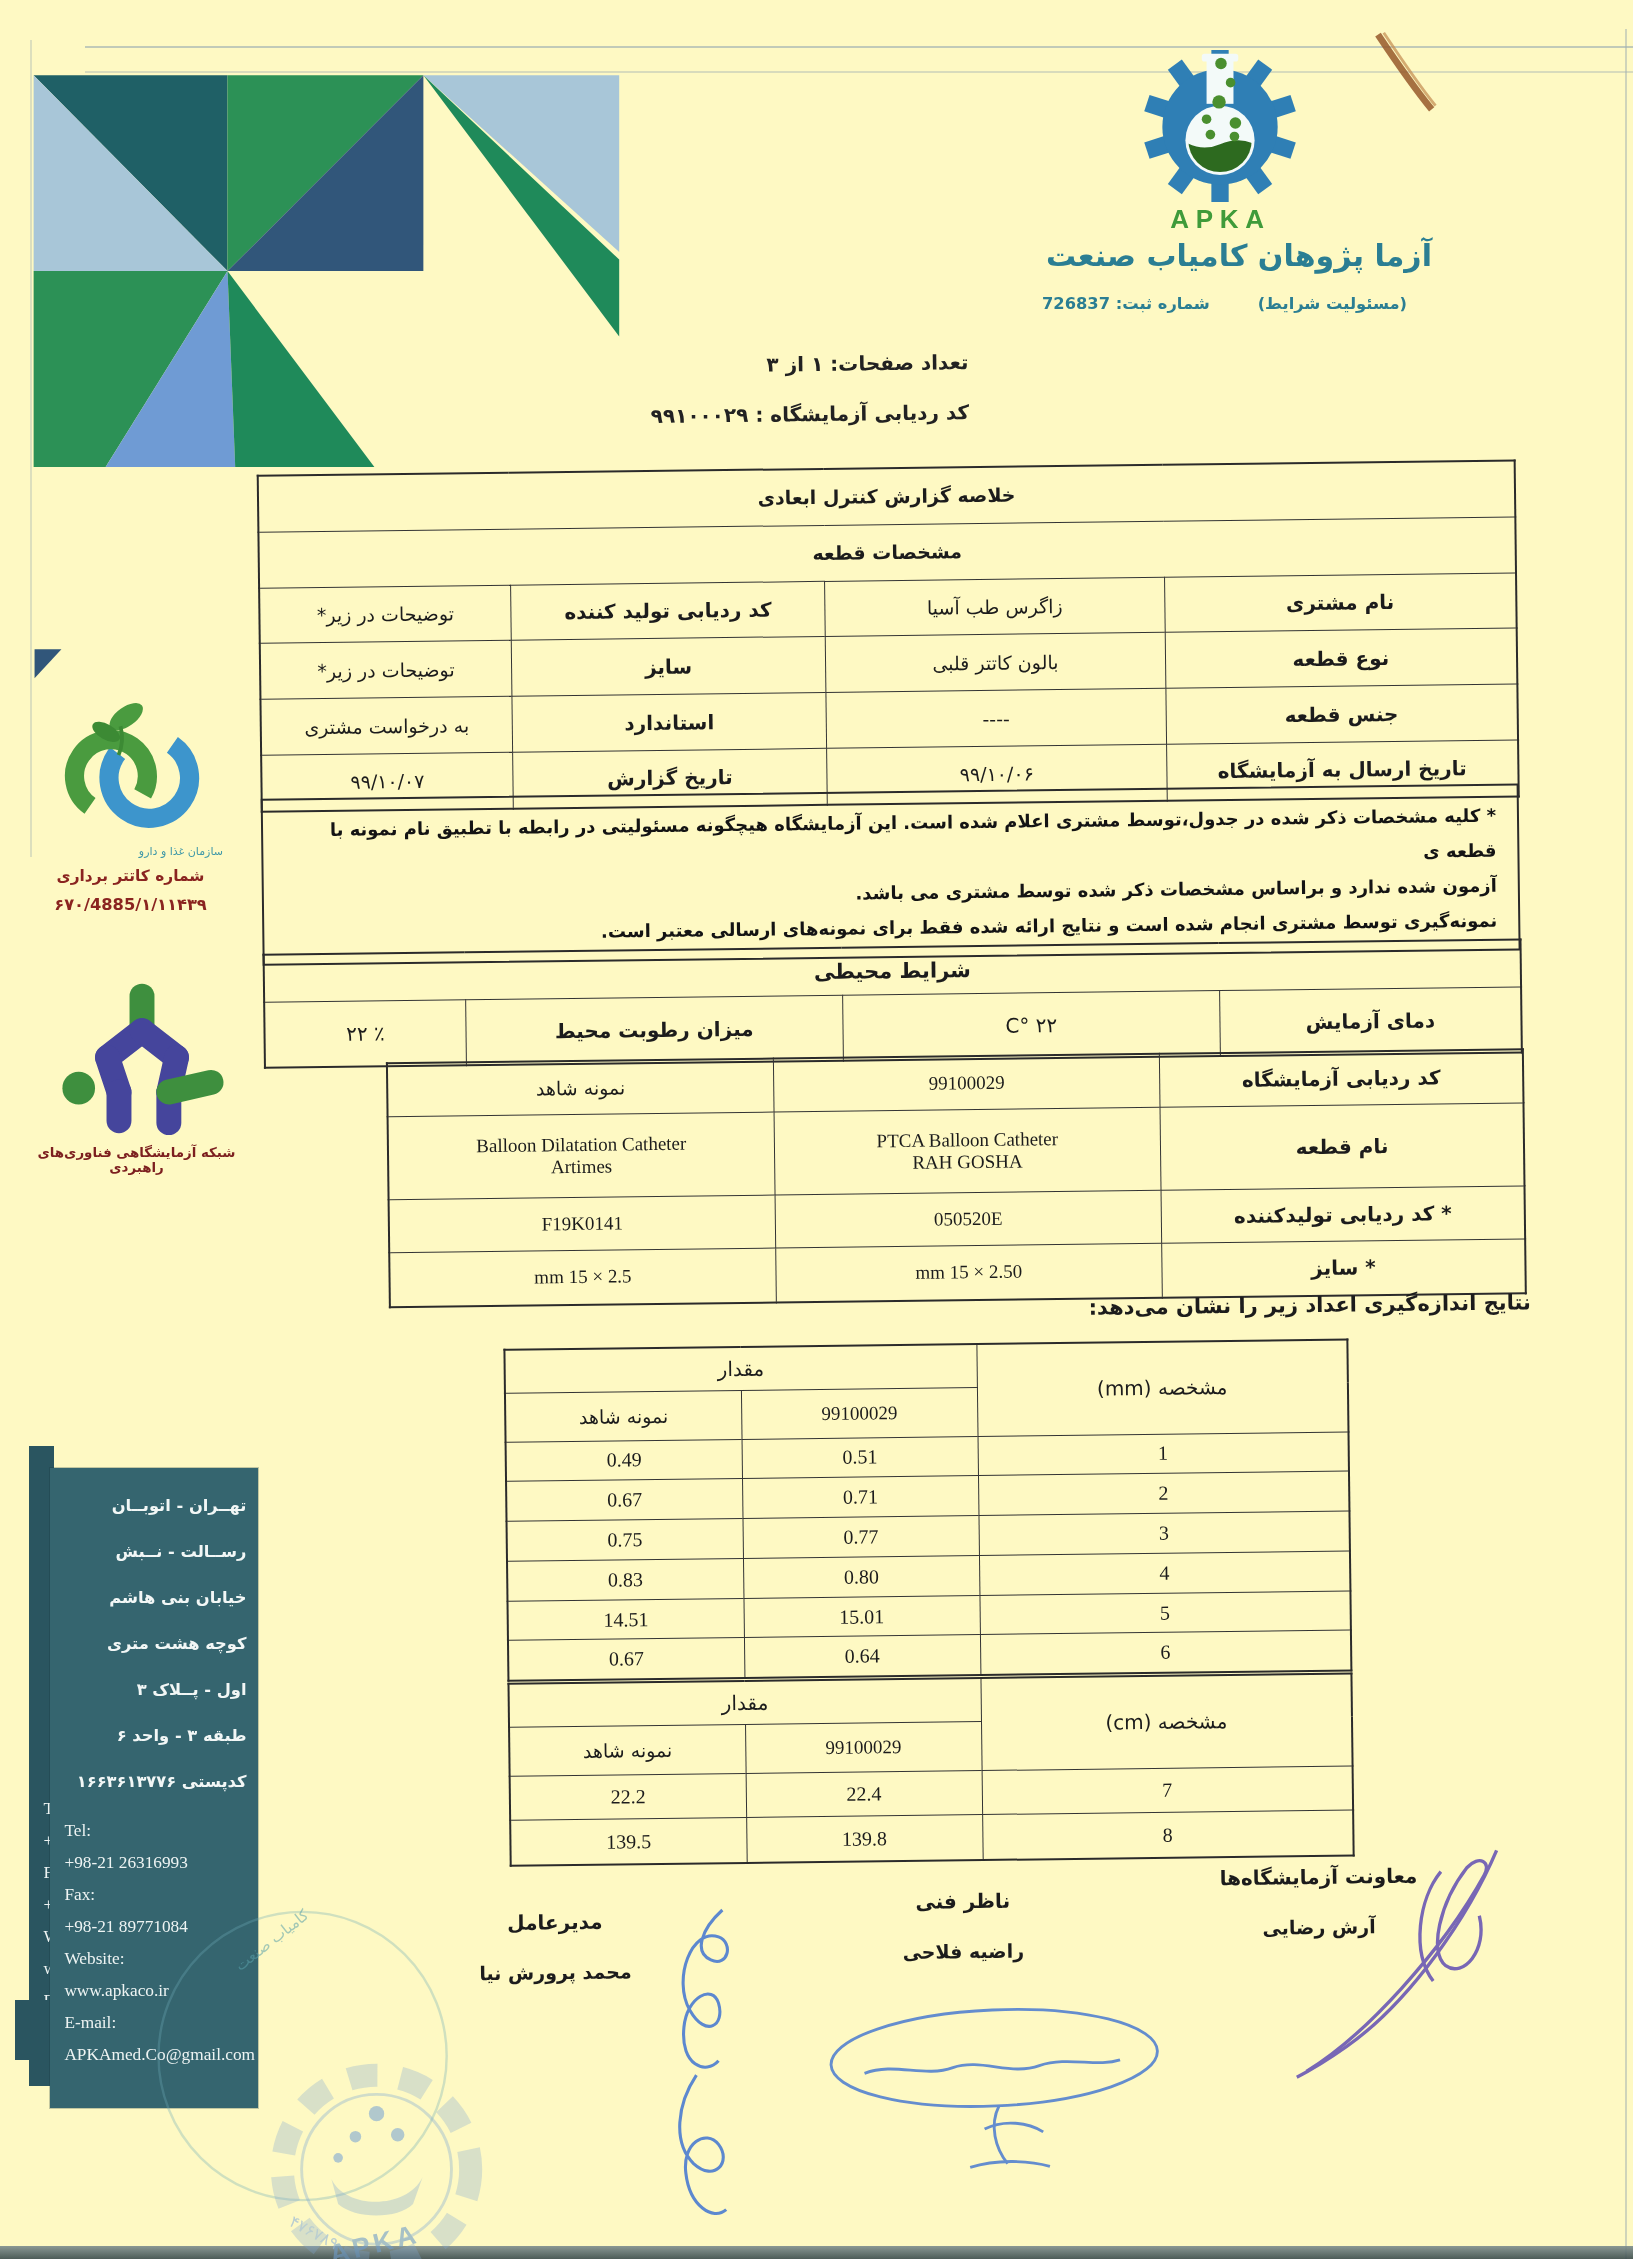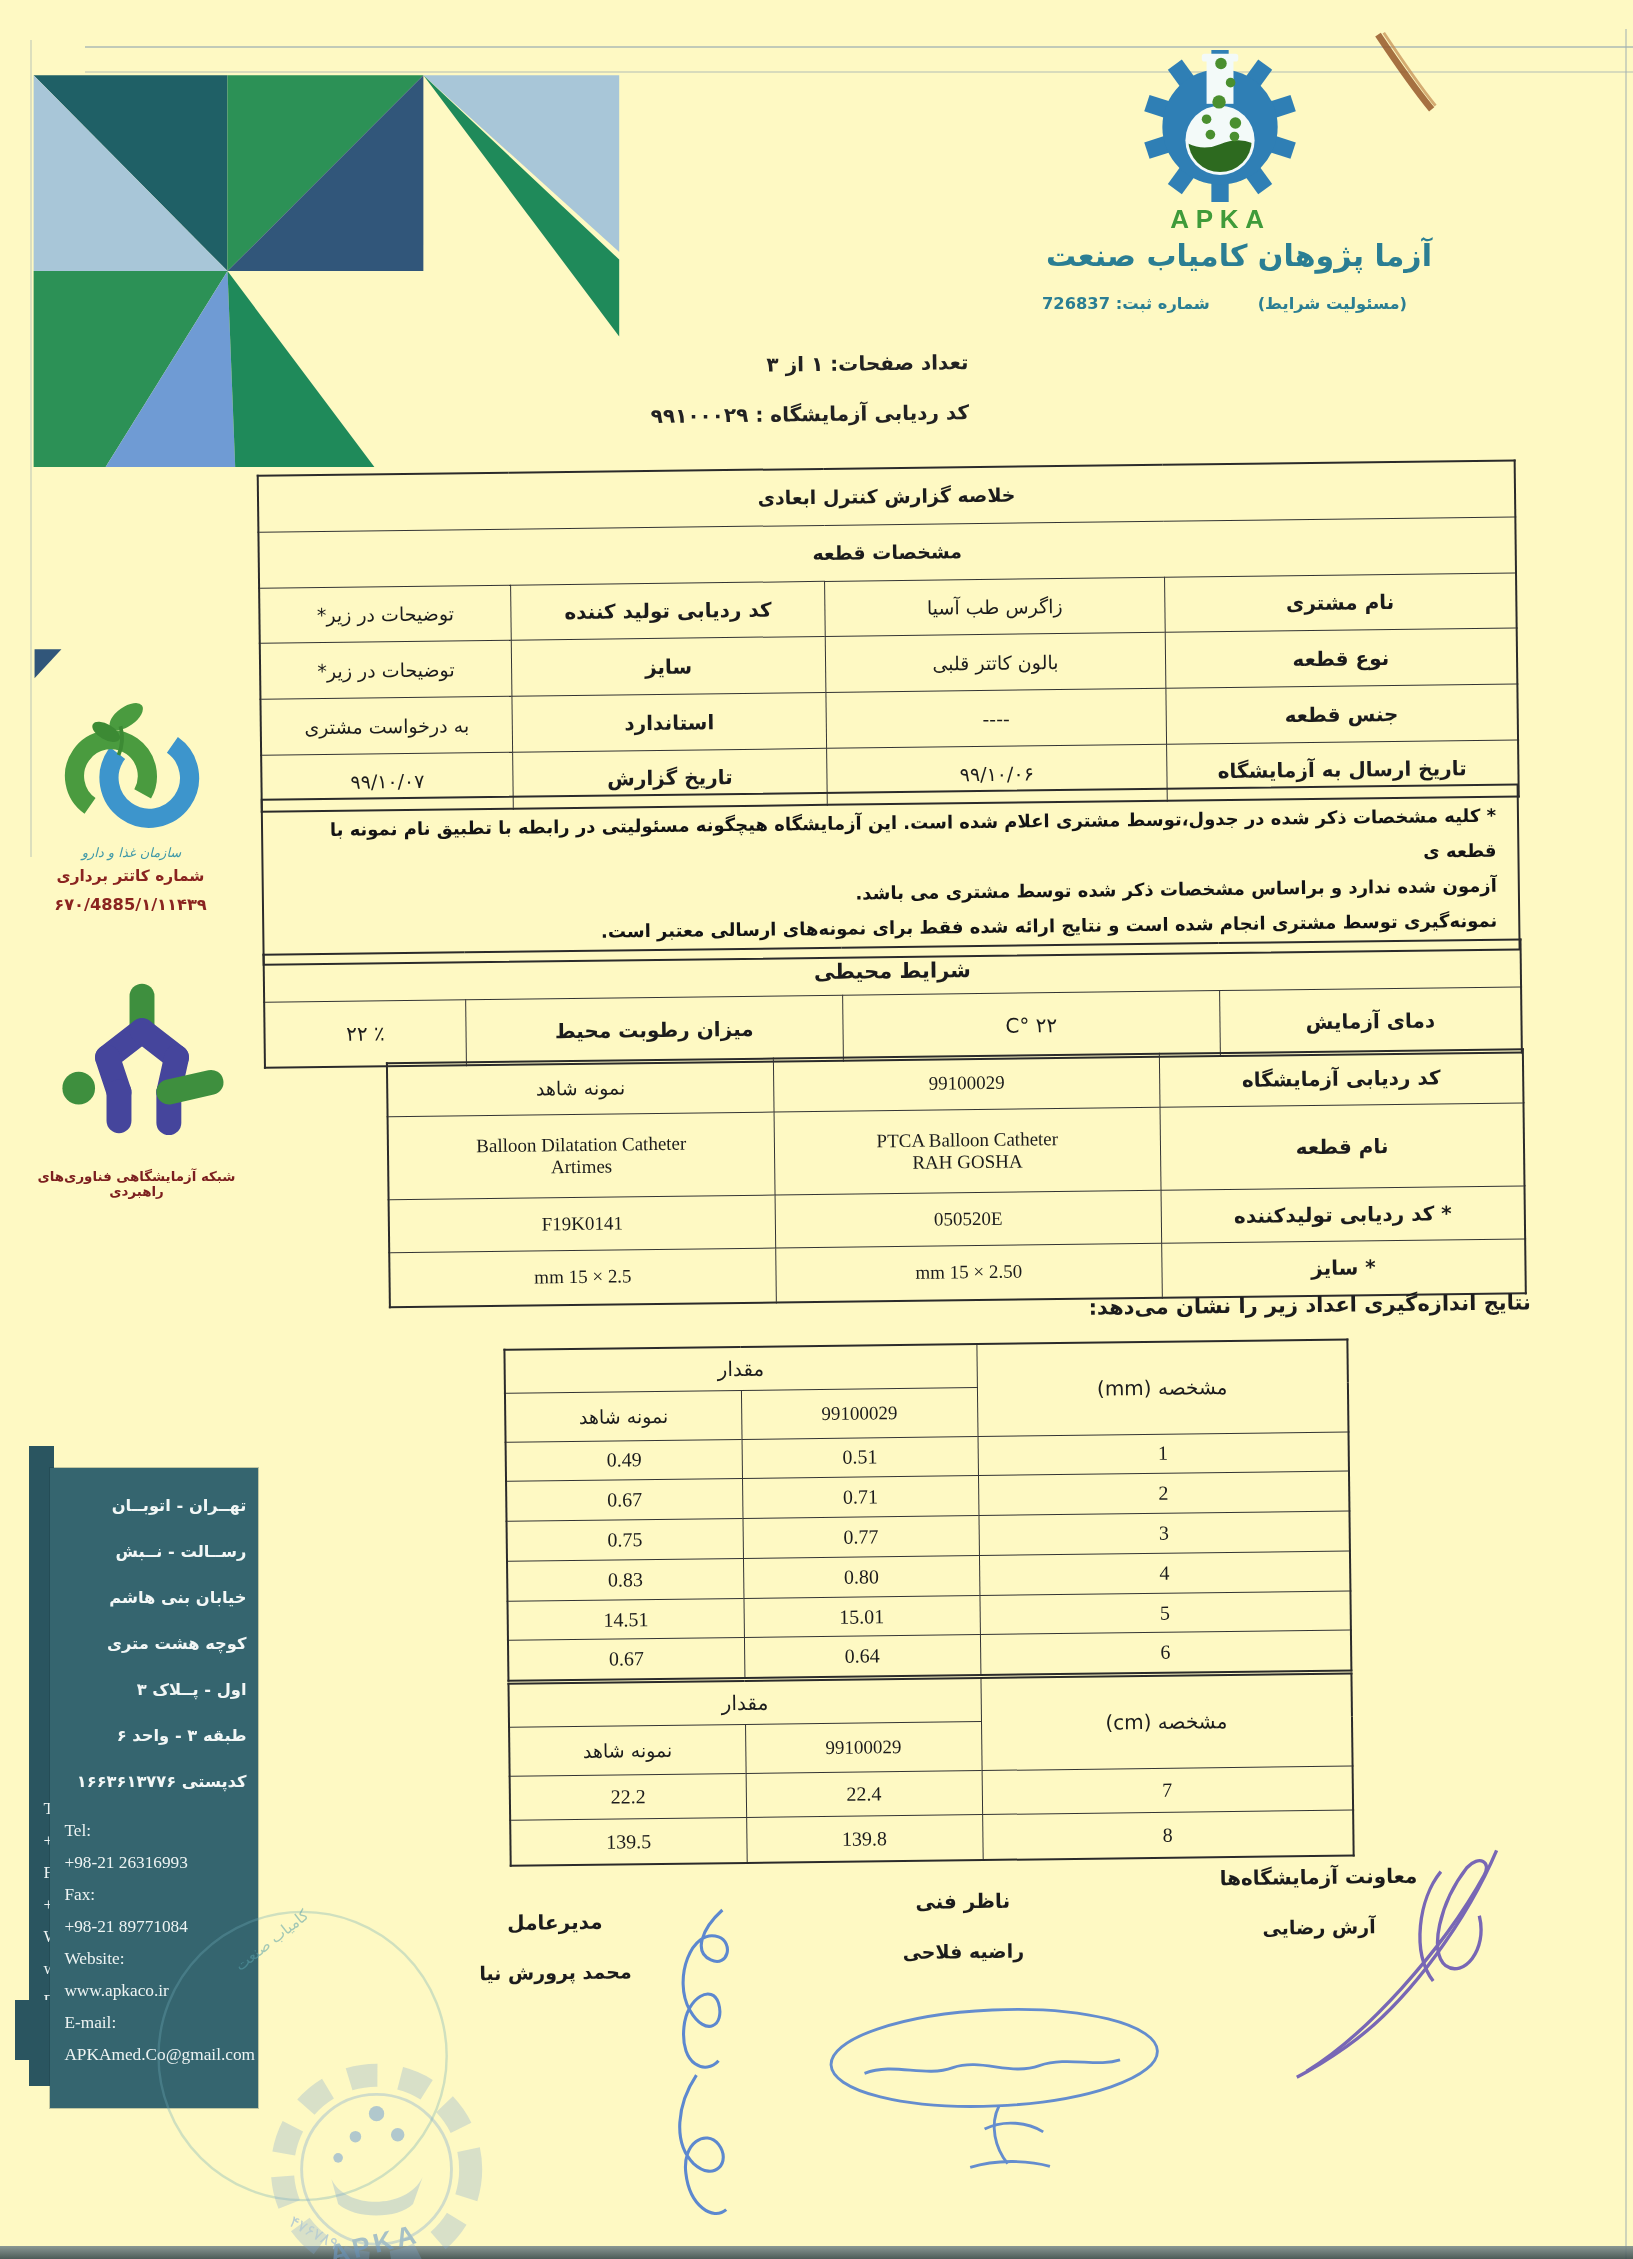--- a/index.html
+++ b/index.html
@@ -44,21 +44,21 @@
   .meas .dr td{height:35px;}
   .meas .num{font-family:"Liberation Serif",serif;font-size:20px;}
   .cmt .dr td{height:40px;}
   .intro{direction:rtl;text-align:right;font-size:21px;font-weight:bold;}
 
   .sig-title{font-size:20px;font-weight:bold;text-align:center;direction:rtl;}
   .sig-name{font-size:19px;font-weight:bold;text-align:center;direction:rtl;margin-top:27px;}
 
   
   .side-red{color:#8a2420;font-weight:bold;text-align:center;direction:rtl;}
-  .fdo-cap{color:#3f98a8;font-size:13px;text-align:center;direction:rtl;font-style:italic;}
+  .fdo-cap{color:#3f98a8;font-size:11px;text-align:right;direction:rtl;}
   .card{background:#35656f;box-shadow:0 0 0 1px rgba(20,50,55,.25);}
   .card-back{background:#2a5560;overflow:hidden;}
   .addr{direction:rtl;text-align:right;color:#f2f7f6;font-weight:bold;
      font-size:16.3px;line-height:46px;padding:15.4px 11.5px 0 0;}
   .contact{font-family:"Liberation Serif",serif;color:#eef4f3;font-size:17.3px;
      line-height:32px;padding:9.6px 0 0 14.4px;text-align:left;}
   .doc-layer{position:absolute;left:0;top:0;width:1633px;height:2260px;
      transform:rotate(-0.7deg);transform-origin:50% 40%;}
   svg text{font-family:"Liberation Sans",sans-serif;}
 </style>
@@ -358,21 +358,21 @@
       <path d="M100,58 L64,86" stroke="#45459c" stroke-width="26"></path>
       <path d="M100,58 L136,86" stroke="#45459c" stroke-width="26"></path>
       <path d="M64,86 L76,122" stroke="#45459c" stroke-width="26"></path>
       <path d="M136,86 L128,122" stroke="#45459c" stroke-width="26"></path>
       <path d="M76,122 L76,152" stroke="#45459c" stroke-width="26"></path>
       <path d="M128,122 L128,154" stroke="#45459c" stroke-width="26"></path>
       <path d="M128,122 L172,112" stroke="#3e8f3e" stroke-width="26"></path>
     </g>
     <circle cx="34" cy="118" r="17" fill="#3e8f3e"></circle>
   </svg>
-  <div class="abs side-red" style="left:11.5px;top:1145px;width:250px;font-size:13.4px;color:#7c1f1f;margin-top:24px;">شبکه آزمایشگاهی فناوری‌های راهبردی</div>
+  <div class="abs side-red" style="left:11.5px;top:1145px;width:250px;font-size:13.4px;color:#7c1f1f;">شبکه آزمایشگاهی فناوری‌های راهبردی</div>
 
   <div class="abs card-back" style="left:29px;top:1446px;width:25px;height:640px;">
     <div style="width:208px;">
       <div class="addr">
         <div>تهــران - اتوبــان</div>
         <div>رســالت - نــبش</div>
         <div>خیابان بنی هاشم</div>
         <div>کوچه هشت متری</div>
         <div>اول - پــلاک ۳</div>
         <div>طبقه ۳ - واحد ۶</div>

